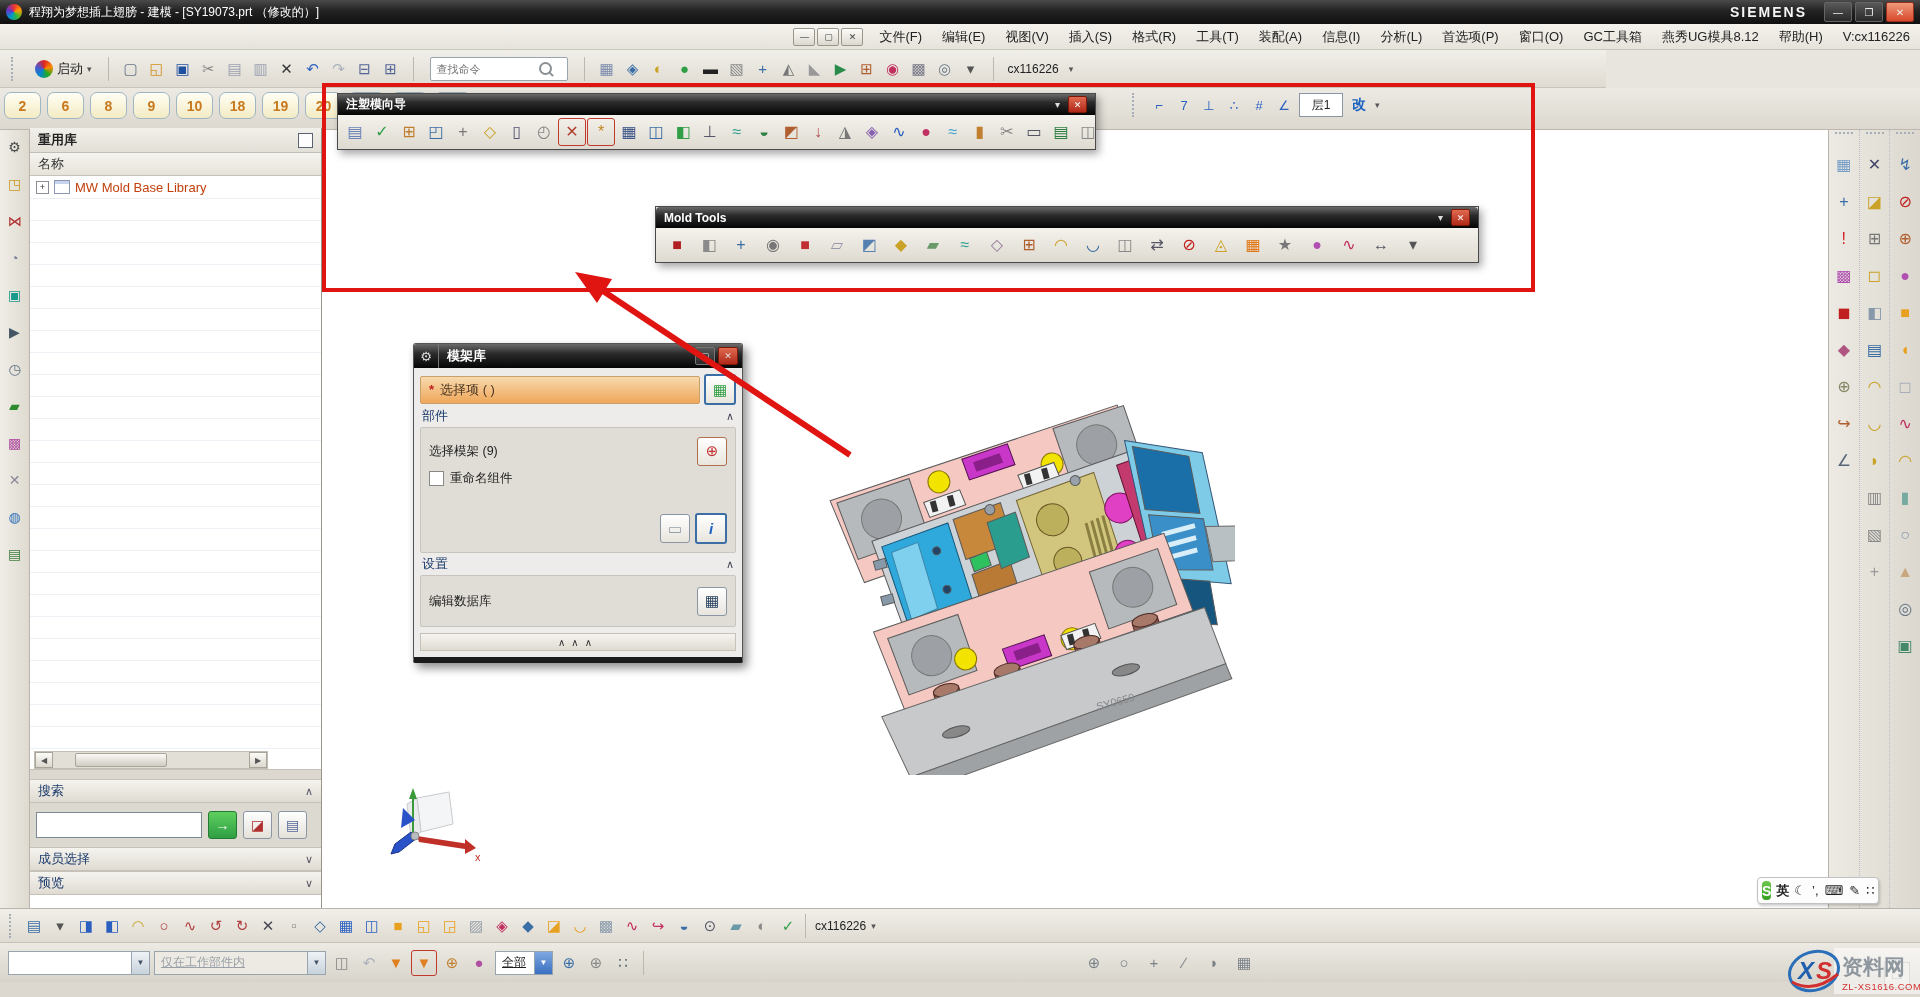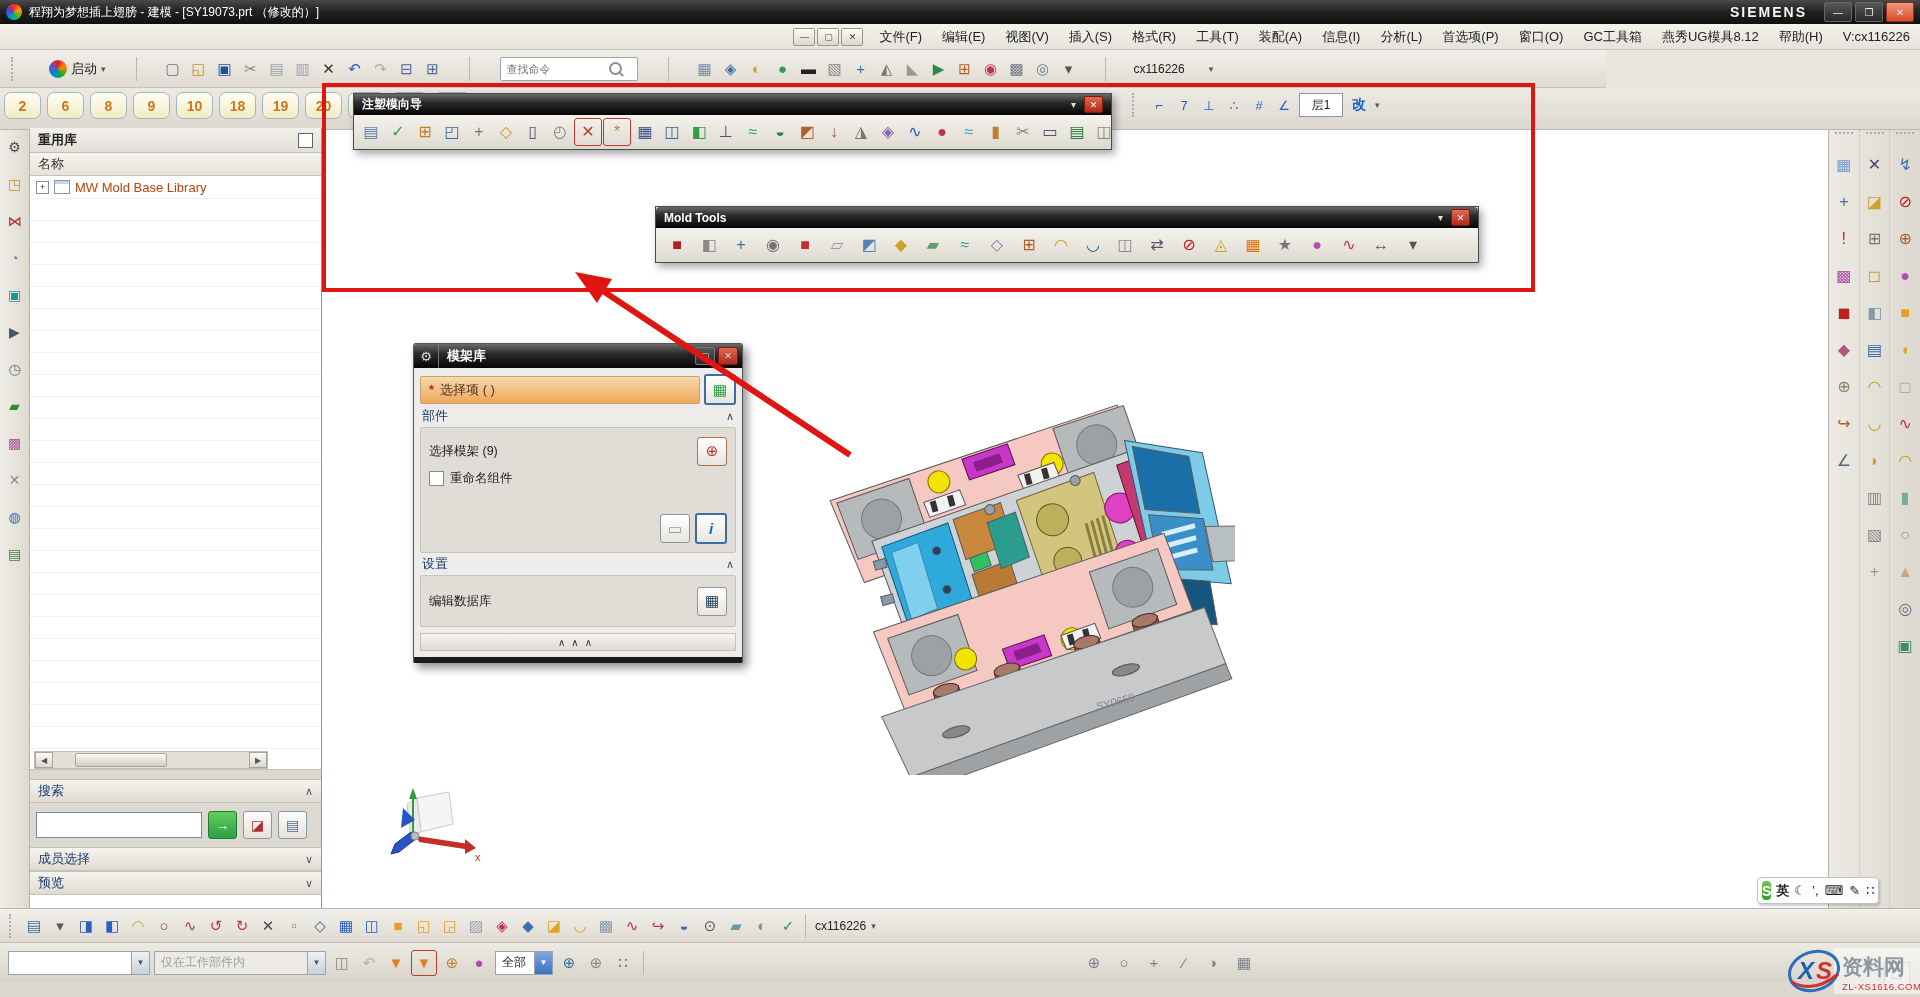--- a/index.html
+++ b/index.html
@@ -21,21 +21,21 @@
   
   .menubar{left:0;top:24px;width:1920px;height:26px;background:linear-gradient(#f4f2ec,#e6e3db);
            border-bottom:1px solid #c9c5bc;display:flex;align-items:center;padding-left:10px;box-sizing:border-box;}
   .menubar .mi{padding:3px 10px;white-space:nowrap;}
   .mdi-btns{margin-left:auto;margin-right:6px;display:flex;}
   .mdibtn{width:20px;height:16px;margin-left:2px;border:1px solid #9a968c;border-radius:2px;
           background:linear-gradient(#fcfbf8,#dcd8cf);color:#444;font-size:9px;
           display:flex;align-items:center;justify-content:center;}
   
   .tbar1{left:0;top:50px;width:1606px;height:38px;background:linear-gradient(#f1efe9,#dfdbd2);
-         border-bottom:1px solid #c9c5bc;display:flex;align-items:center;padding-left:6px;box-sizing:border-box;gap:20px;}
+         border-bottom:1px solid #c9c5bc;display:flex;align-items:center;padding-left:6px;box-sizing:border-box;gap:6px;}
   .tbar2{left:0;top:88px;width:1920px;height:42px;background:linear-gradient(#eceae3,#dcd8cf);
          border-bottom:1px solid #bcb8af;box-sizing:border-box;}
   .grip{width:5px;height:24px;border-left:2px dotted #a8aeb8;margin:0 5px;}
   .sep{width:1px;height:24px;background:#bcb8af;margin:0 4px;}
   .icon{width:24px;height:24px;border-radius:3px;display:flex;align-items:center;justify-content:center;
         font-size:15px;flex:0 0 auto;}
   .icon i{font-style:normal;line-height:1;}
   .icon.boxed{border:1px solid #c0392b;}
   .launch{display:flex;align-items:center;gap:4px;padding:2px 6px;border-radius:3px;}
   .launch .swirl{width:18px;height:18px;border-radius:50%;background:conic-gradient(#d22,#f80,#2a2,#08c,#55c,#d22);}
@@ -122,21 +122,21 @@
   .pushbtn{width:62px;height:24px;border:1px solid #8a8a8a;border-radius:3px;
            background:linear-gradient(#fdfdfc,#dcd8d0);display:flex;align-items:center;justify-content:center;font-size:12.5px;}
   .pushbtn.disabled{color:#9a9a9a;border-color:#b2b0ac;}
   .pushbtn.primary{border:2px solid #555;font-weight:normal;}
   
   .bbar1{left:0;top:908px;width:1920px;height:34px;background:linear-gradient(#f1efe9,#dfdbd2);
          border-top:1px solid #b8b4ab;display:flex;align-items:center;padding-left:4px;box-sizing:border-box;gap:1px;}
   .bbar2{left:0;top:942px;width:1920px;height:40px;background:linear-gradient(#eceae3,#d8d4cb);
          border-top:1px solid #c5c1b8;display:flex;align-items:center;padding-left:8px;box-sizing:border-box;gap:4px;}
   .combo{height:24px;background:#fff;border:1px solid #98a4ae;display:flex;align-items:center;box-sizing:border-box;}
-  .combo .txt{flex:1;padding:0 6px;font-size:12px;white-space:nowrap;overflow:hidden;}
+  .combo .txt{flex:1;padding:0 6px;font-size:12px;white-space:nowrap;overflow:hidden;text-decoration:underline;}
   .combo .cbtn{width:17px;height:100%;background:linear-gradient(#eef2f6,#c8d2dc);border-left:1px solid #98a4ae;
                display:flex;align-items:center;justify-content:center;font-size:8px;color:#456;}
   .combo.disabled .txt{color:#9aa0a8;}
   .combo .cbtn.blue{background:linear-gradient(#7fa8e0,#3a6fc0);color:#fff;}
   .statusgap{left:0;top:982px;width:1920px;height:15px;background:#dcd8d0;}
   
   .rightbar{left:1828px;top:130px;width:92px;height:778px;background:linear-gradient(90deg,#eceae3,#dcd8cf);
             border-left:1px solid #b8b4ab;display:flex;box-sizing:border-box;}
   .rcol{width:30px;display:flex;flex-direction:column;align-items:center;padding-top:2px;gap:12px;
         border-right:1px dotted #b8bec8;}
@@ -518,21 +518,21 @@
   <line x1="30" y1="52" x2="30" y2="14" stroke="#3a9a3a" stroke-width="2"></line>
   <polygon points="30,6 26,17 34,17" fill="#3a9a3a"></polygon>
   <polygon points="20,26 32,38 18,46" fill="#2a52c8"></polygon>
   <polygon points="28,50 34,56 16,70 8,72 12,62" fill="#2a52c8" stroke="#1a3488"></polygon>
   <polygon points="34,54 86,62 88,68 36,60" fill="#c03028"></polygon>
   <polygon points="93,66 82,57 82,72" fill="#c03028"></polygon>
   <circle cx="32" cy="54" r="4" fill="#b8bcbe" stroke="#888"></circle>
   <text x="92" y="79" font-size="11" fill="#c03028">x</text>
 </svg>
 
-<div class="abs float" style="left:353px;top:93px;width:757px;z-index:20;">
+<div class="abs float" style="left:337px;top:93px;width:757px;z-index:20;">
   <div class="ftitle">
     <span>注塑模向导</span>
     <span class="fcaret">▾</span>
     <span class="fclose">✕</span>
   </div>
   <div class="frow">
 
   <span class="icon">
         <i style="color: rgb(106, 132, 184);">▤</i>
       </span>

